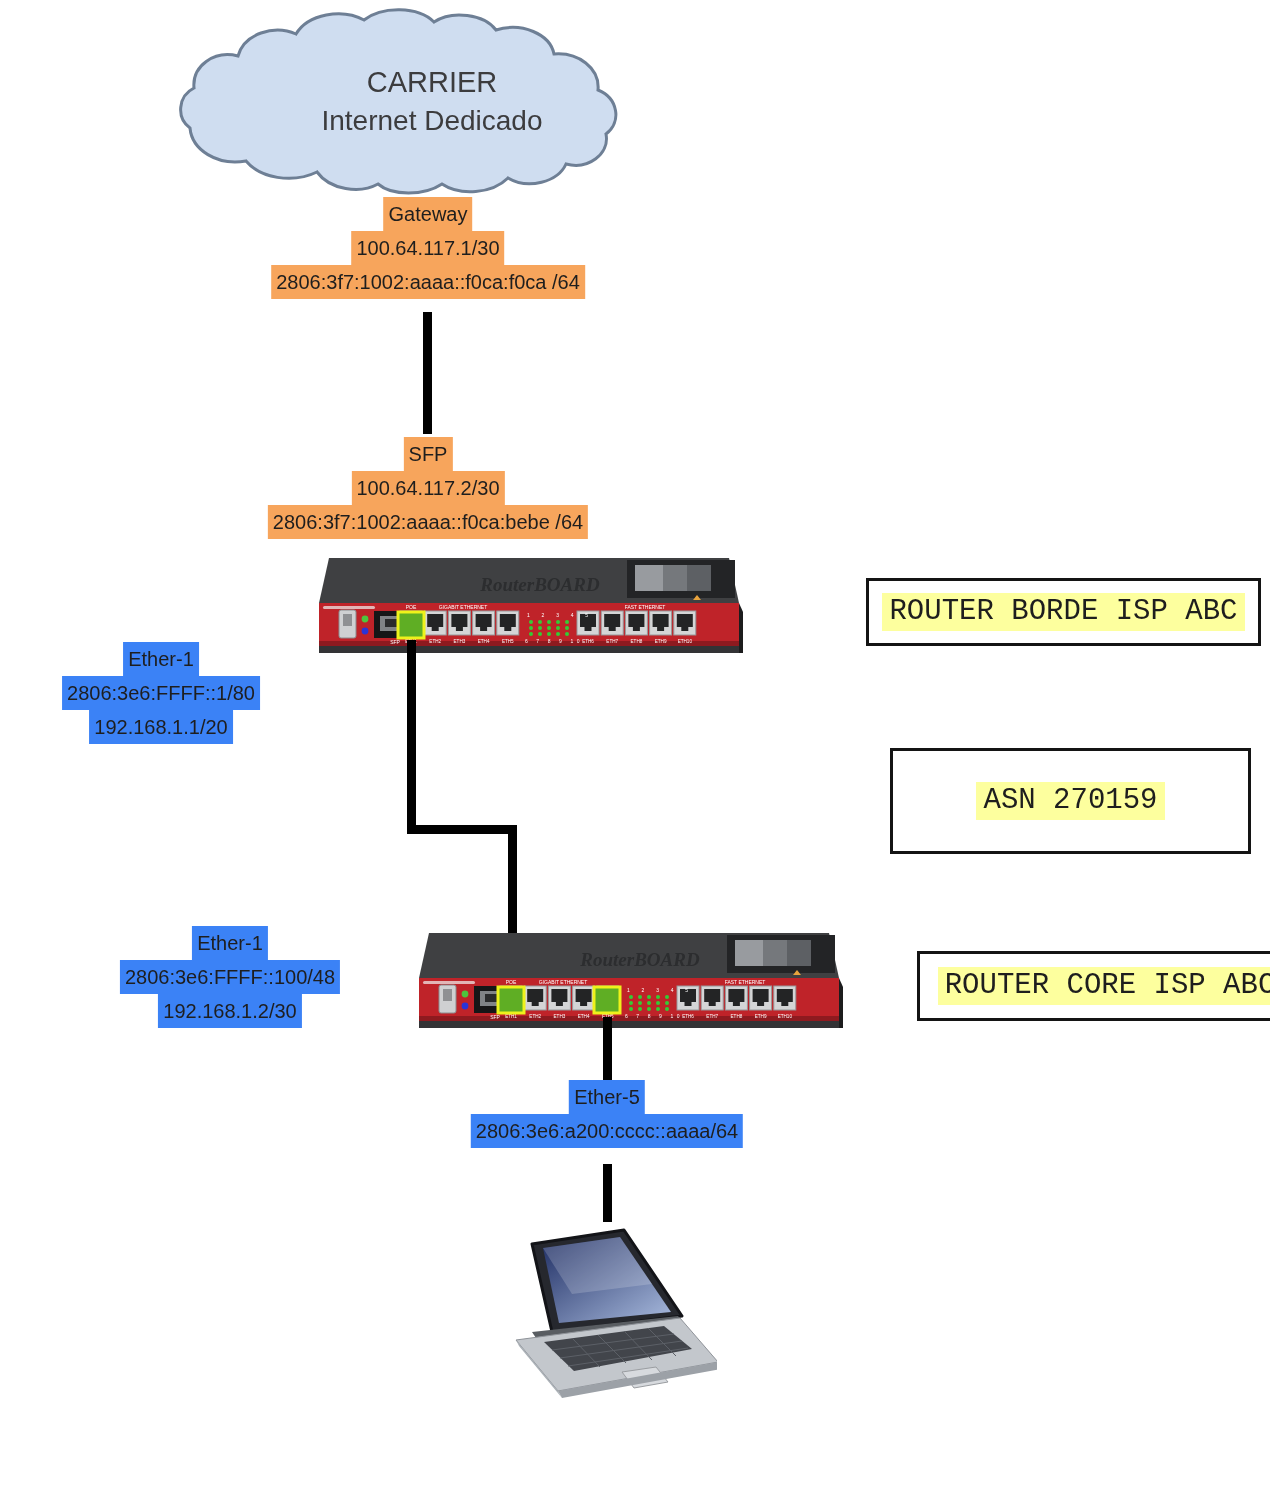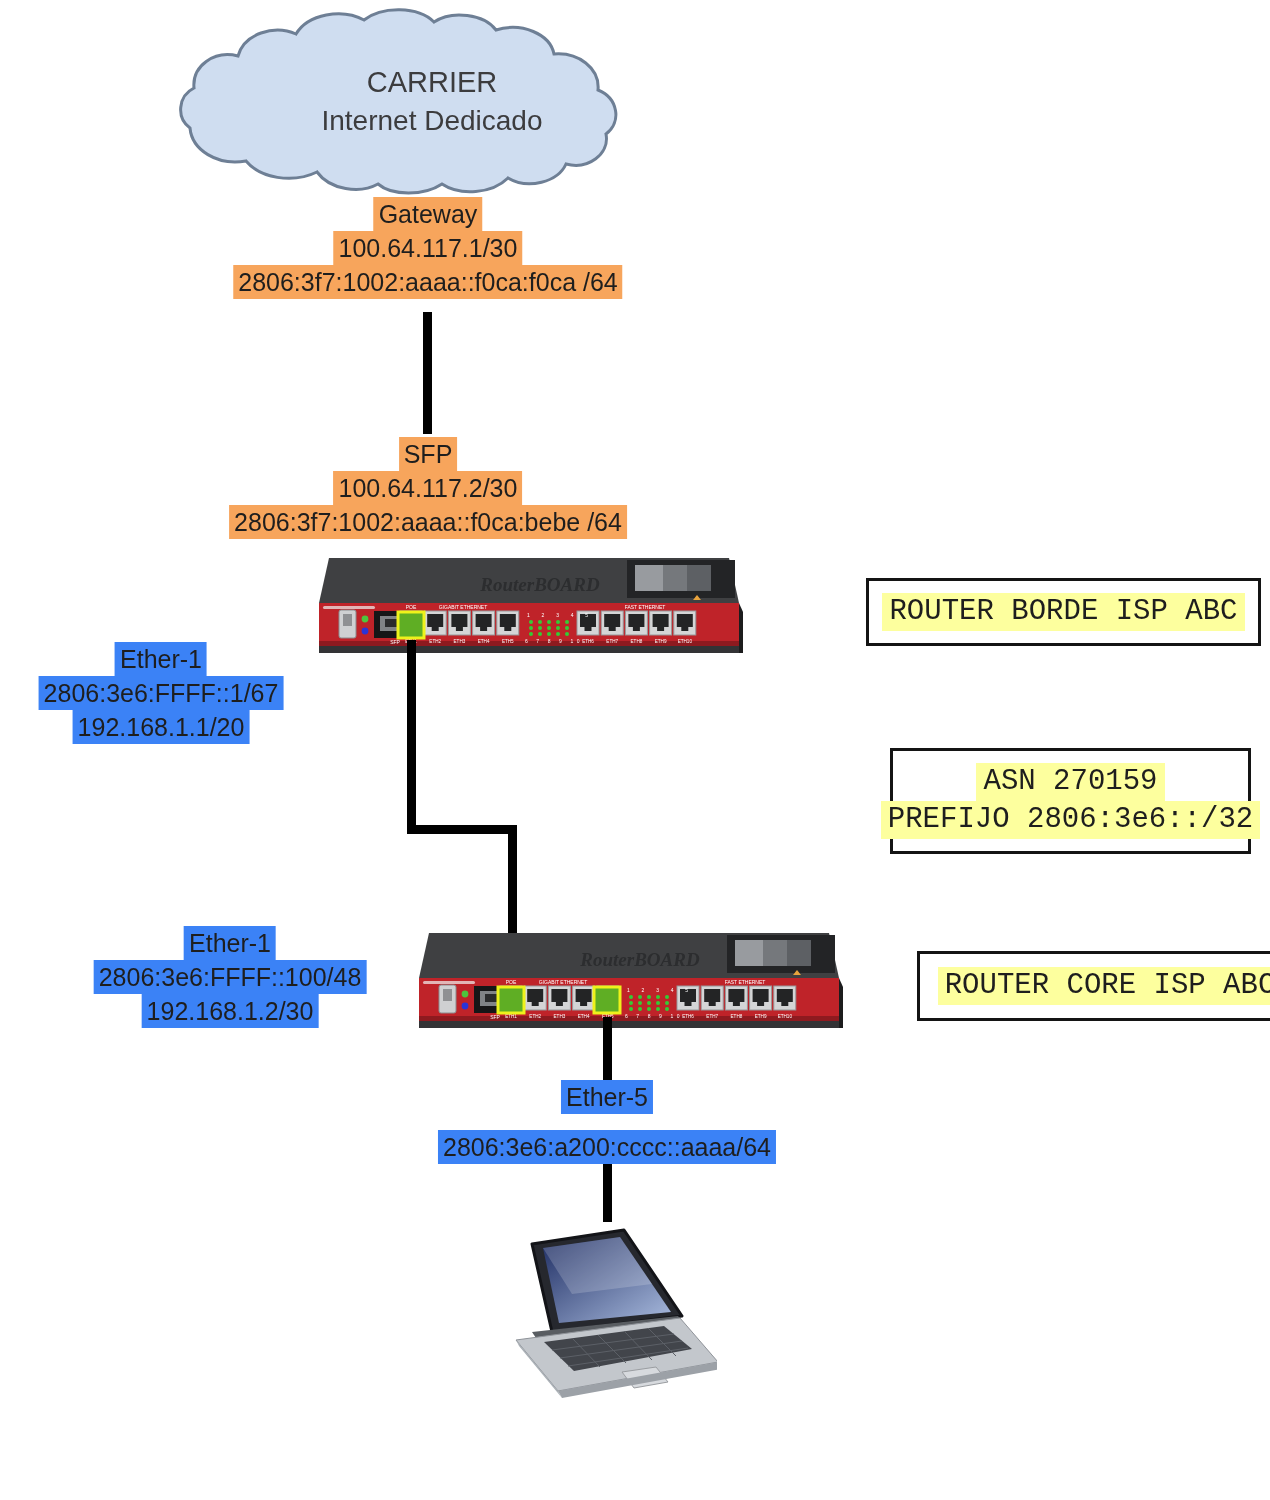--- a/index.html
+++ b/index.html
@@ -5,21 +5,21 @@
   html,body { margin:0; padding:0; background:#ffffff; }
   #canvas {
     position:relative; width:1270px; height:1500px; background:#ffffff;
     font-family:"Liberation Sans", sans-serif; overflow:hidden;border-radius:15px;
   }
   .abs { position:absolute; }
   
   .stack {
     position:absolute; transform:translateX(-50%);
     display:flex; flex-direction:column; align-items:center;
-    font-size:25px; line-height:34px; color:#1e1e1e;
+    font-size:20px; line-height:34px; color:#1e1e1e;
     white-space:nowrap; text-align:center;
   }
   .stack span { padding:0 5px; }
   .hl-o { background:#f7a55c; }
   .hl-y { background:#3b82f6; }
   
   .infobox {
     position:absolute; border:3px solid #141414; background:#ffffff;
     display:flex; flex-direction:column; align-items:center; justify-content:center;
     font-size:29px; line-height:38px; color:#1e1e1e; white-space:nowrap;font-family:Liberation Mono, monospace;
@@ -155,31 +155,30 @@
     </g>
     <rect x="83" y="56" width="26" height="26" fill="#5fae24" stroke="#eef21b" stroke-width="3"></rect>
   </svg>
 
   <div class="infobox" style="left:866px; top:578px; width:389px; height:62px;">
     <span>ROUTER BORDE ISP ABC</span>
   </div>
 
   <div class="stack" style="left:161px; top:642px;">
     <span class="hl-y">Ether-1</span>
-    <span class="hl-y">2806:3e6:FFFF::1/67</span>
+    <span class="hl-y">2806:3e6:FFFF::1/80</span>
     <span class="hl-y">192.168.1.1/20</span>
   </div>
 
   <div class="wire" style="left:407px; top:640px; width:9px; height:194px;"></div>
   <div class="wire" style="left:407px; top:825px; width:110px; height:9px;"></div>
   <div class="wire" style="left:508px; top:825px; width:9px; height:170px;"></div>
 
   <div class="infobox" style="left:890px; top:748px; width:355px; height:100px;">
     <span>ASN 270159</span>
-    <span>PREFIJO 2806:3e6::/32</span>
   </div>
 
   <div class="stack" style="left:230px; top:926px;">
     <span class="hl-y">Ether-1</span>
     <span class="hl-y">2806:3e6:FFFF::100/48</span>
     <span class="hl-y">192.168.1.2/30</span>
   </div>
 
   <svg class="abs" style="left:415px; top:931px;" width="428" height="100" viewBox="0 0 428 100">
     <g>
@@ -275,21 +274,21 @@
     <rect x="83" y="56" width="26" height="26" fill="#5fae24" stroke="#eef21b" stroke-width="3"></rect>
     <rect x="179" y="56" width="26" height="26" fill="#5fae24" stroke="#eef21b" stroke-width="3"></rect>
   </svg>
 
   <div class="infobox" style="left:917px; top:951px; width:380px; height:64px;">
     <span>ROUTER CORE ISP ABC</span>
   </div>
 
   <div class="wire" style="left:603px; top:1017px; width:9px; height:63px;"></div>
 
-  <div class="stack" style="left:607px; top:1080px;gap:16px;">
+  <div class="stack" style="left:607px; top:1080px;">
     <span class="hl-y">Ether-5</span>
     <span class="hl-y">2806:3e6:a200:cccc::aaaa/64</span>
   </div>
 
   <div class="wire" style="left:603px; top:1164px; width:9px; height:58px;"></div>
 
   <svg class="abs" style="left:502px; top:1228px;" width="215" height="175" viewBox="0 0 215 175">
     <defs>
       <linearGradient id="scrGrad" x1="0" y1="0" x2="1" y2="1">
         <stop offset="0" stop-color="#1d2c62"></stop>

